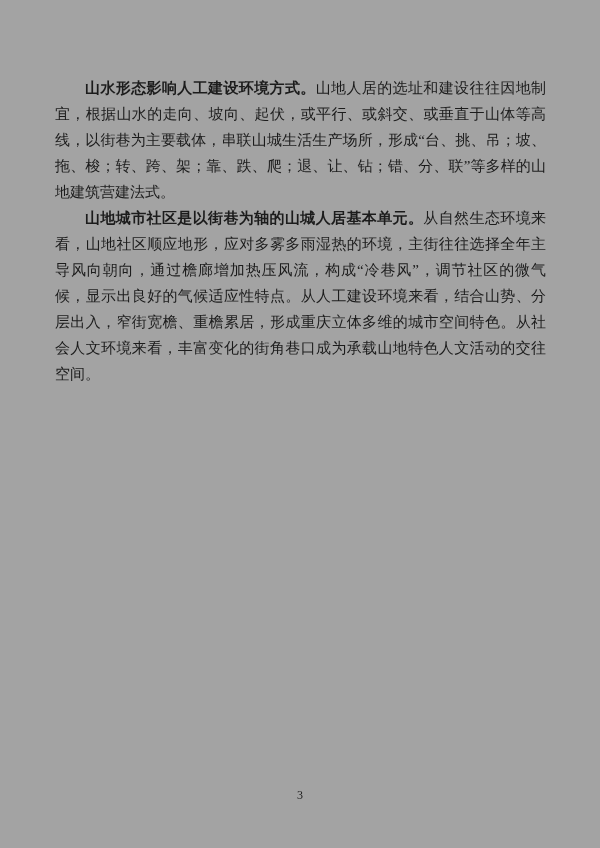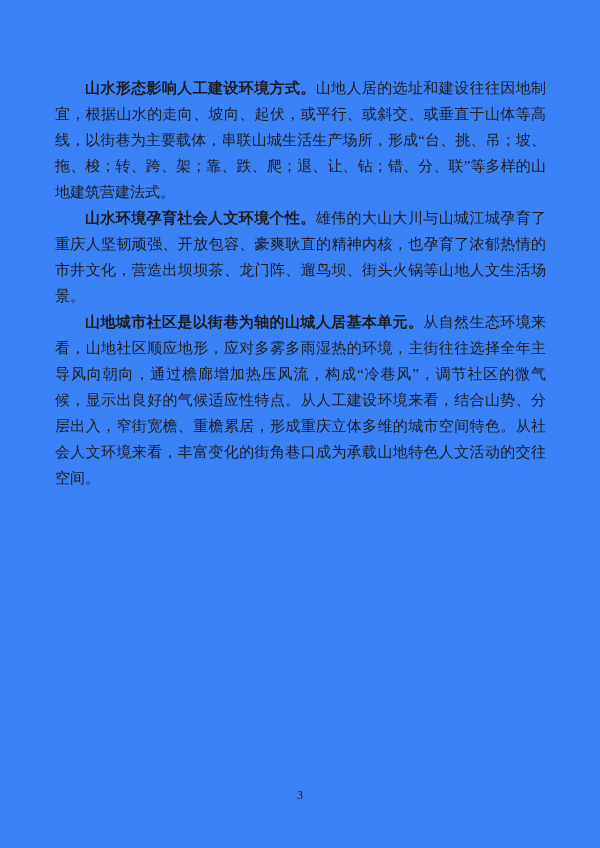--- a/index.html
+++ b/index.html
@@ -4,21 +4,21 @@
 <style>
   html, body {
     margin: 0;
     padding: 0;
     background: #ffffff;
   }
   .page {
     position: relative;
     width: 600px;
     height: 848px;
-    background: #3b82f6;
+    background: #a3a3a3;
     overflow: hidden;
     font-family: "Liberation Serif", "DejaVu Serif", serif;
     color: #1c1c1c;
   }
   .content {
     position: absolute;
     top: 75px;
     left: 55px;
     width: 491px;
     font-size: 15px;
@@ -45,21 +45,20 @@
   }
 </style>
 </head>
 <body>
 
 <div class="page">
   <div class="content">
 
     <p class="para"><span class="lead">山水形态影响人工建设环境方式。</span><span>山地人居的选址和建设往往因地制宜，根据山水的走向、坡向、起伏，或平行、或斜交、或垂直于山体等高线，以街巷为主要载体，串联山城生活生产场所，形成“台、挑、吊；坡、拖、梭；转、跨、架；靠、跌、爬；退、让、钻；错、分、联”等多样的山地建筑营建法式。</span></p>
 
-    <p class="para"><span class="lead">山水环境孕育社会人文环境个性。</span><span>雄伟的大山大川与山城江城孕育了重庆人坚韧顽强、开放包容、豪爽耿直的精神内核，也孕育了浓郁热情的市井文化，营造出坝坝茶、龙门阵、遛鸟坝、街头火锅等山地人文生活场景。</span></p>
 
     <p class="para"><span class="lead">山地城市社区是以街巷为轴的山城人居基本单元。</span><span>从自然生态环境来看，山地社区顺应地形，应对多雾多雨湿热的环境，主街往往选择全年主导风向朝向，通过檐廊增加热压风流，构成“冷巷风”，调节社区的微气候，显示出良好的气候适应性特点。从人工建设环境来看，结合山势、分层出入，窄街宽檐、重檐累居，形成重庆立体多维的城市空间特色。从社会人文环境来看，丰富变化的街角巷口成为承载山地特色人文活动的交往空间。</span></p>
 
 
   </div>
 
   <div class="page-number">3</div>
 </div>
 
 </body></html>

